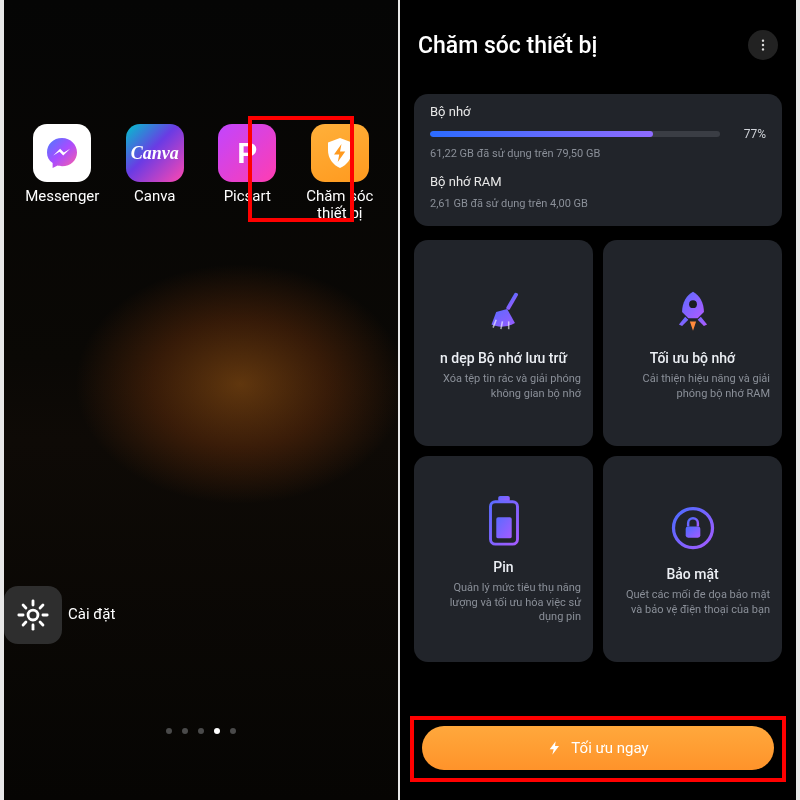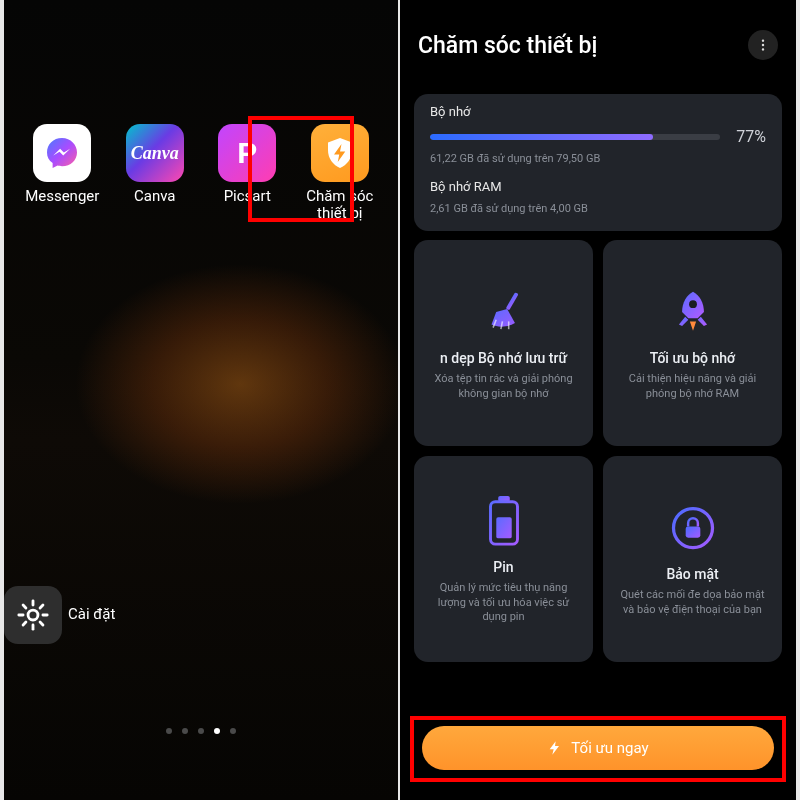--- a/index.html
+++ b/index.html
@@ -39,26 +39,26 @@
   .rHeader { position:absolute; top:30px; left:18px; right:18px; display:flex; align-items:center; justify-content:space-between;}
   .rTitle { color:#fff; font-size:23px; font-weight:500;}
   .moreBtn { width:30px; height:30px; border-radius:50%; background:#222; display:flex; align-items:center; justify-content:center; cursor:pointer;}
 
   .card { position:absolute; left:14px; right:14px; background:#21242a; border-radius:14px; }
   .memCard { top:94px; padding:10px 16px 16px; }
   .secTitle { color:#e8e8e8; font-size:13px; margin-bottom:8px;}
   .barRow { display:flex; align-items:center; gap:12px; }
   .bar { flex:1; height:6px; border-radius:3px; background:#3a3d44; position:relative; overflow:hidden;}
   .barFill { position:absolute; left:0; top:0; bottom:0; border-radius:3px; background:linear-gradient(90deg,#2b6bff 0%, #6a6bff 60%, #8e6bff 100%);}
-  .pct { color:#cfd2d8; font-size:16px; min-width:34px; text-align:right;}
+  .pct { color:#cfd2d8; font-size:12px; min-width:34px; text-align:right;}
   .sub { color:#8a8f98; font-size:11px; margin-top:6px;}
   .memSpacer { height:14px;}
 
   .tileGrid { position:absolute; top:240px; left:14px; right:14px; display:grid; grid-template-columns:1fr 1fr; grid-template-rows:1fr 1fr; gap:10px;}
-  .tile { background:#21242a; border-radius:14px; height:206px; display:flex; flex-direction:column; align-items:center; justify-content:center; text-align:center; padding:10px 12px; cursor:pointer;}
+  .tile { background:#21242a; border-radius:14px; height:206px; display:flex; flex-direction:column; align-items:center; justify-content:center; text-align:right; padding:10px 12px; cursor:pointer;}
   .tIcon { width:56px; height:56px; display:flex; align-items:center; justify-content:center; margin-bottom:10px;}
   .tTitle { color:#eceff4; font-size:14px; font-weight:500; margin-bottom:6px;}
   .tDesc { color:#8a8f98; font-size:11px; line-height:1.35;}
 
   .optBtn { position:absolute; bottom:30px; left:22px; right:22px; height:44px; border-radius:22px; background:linear-gradient(180deg,#ffa83c 0%, #ff932a 100%); display:flex; align-items:center; justify-content:center; gap:8px; color:#fff; font-size:15px; font-weight:400; cursor:pointer;}
   .hl2 { bottom:18px; left:10px; width:376px; height:66px;}
 
   svg { display:block; }
 </style>
 </head>

